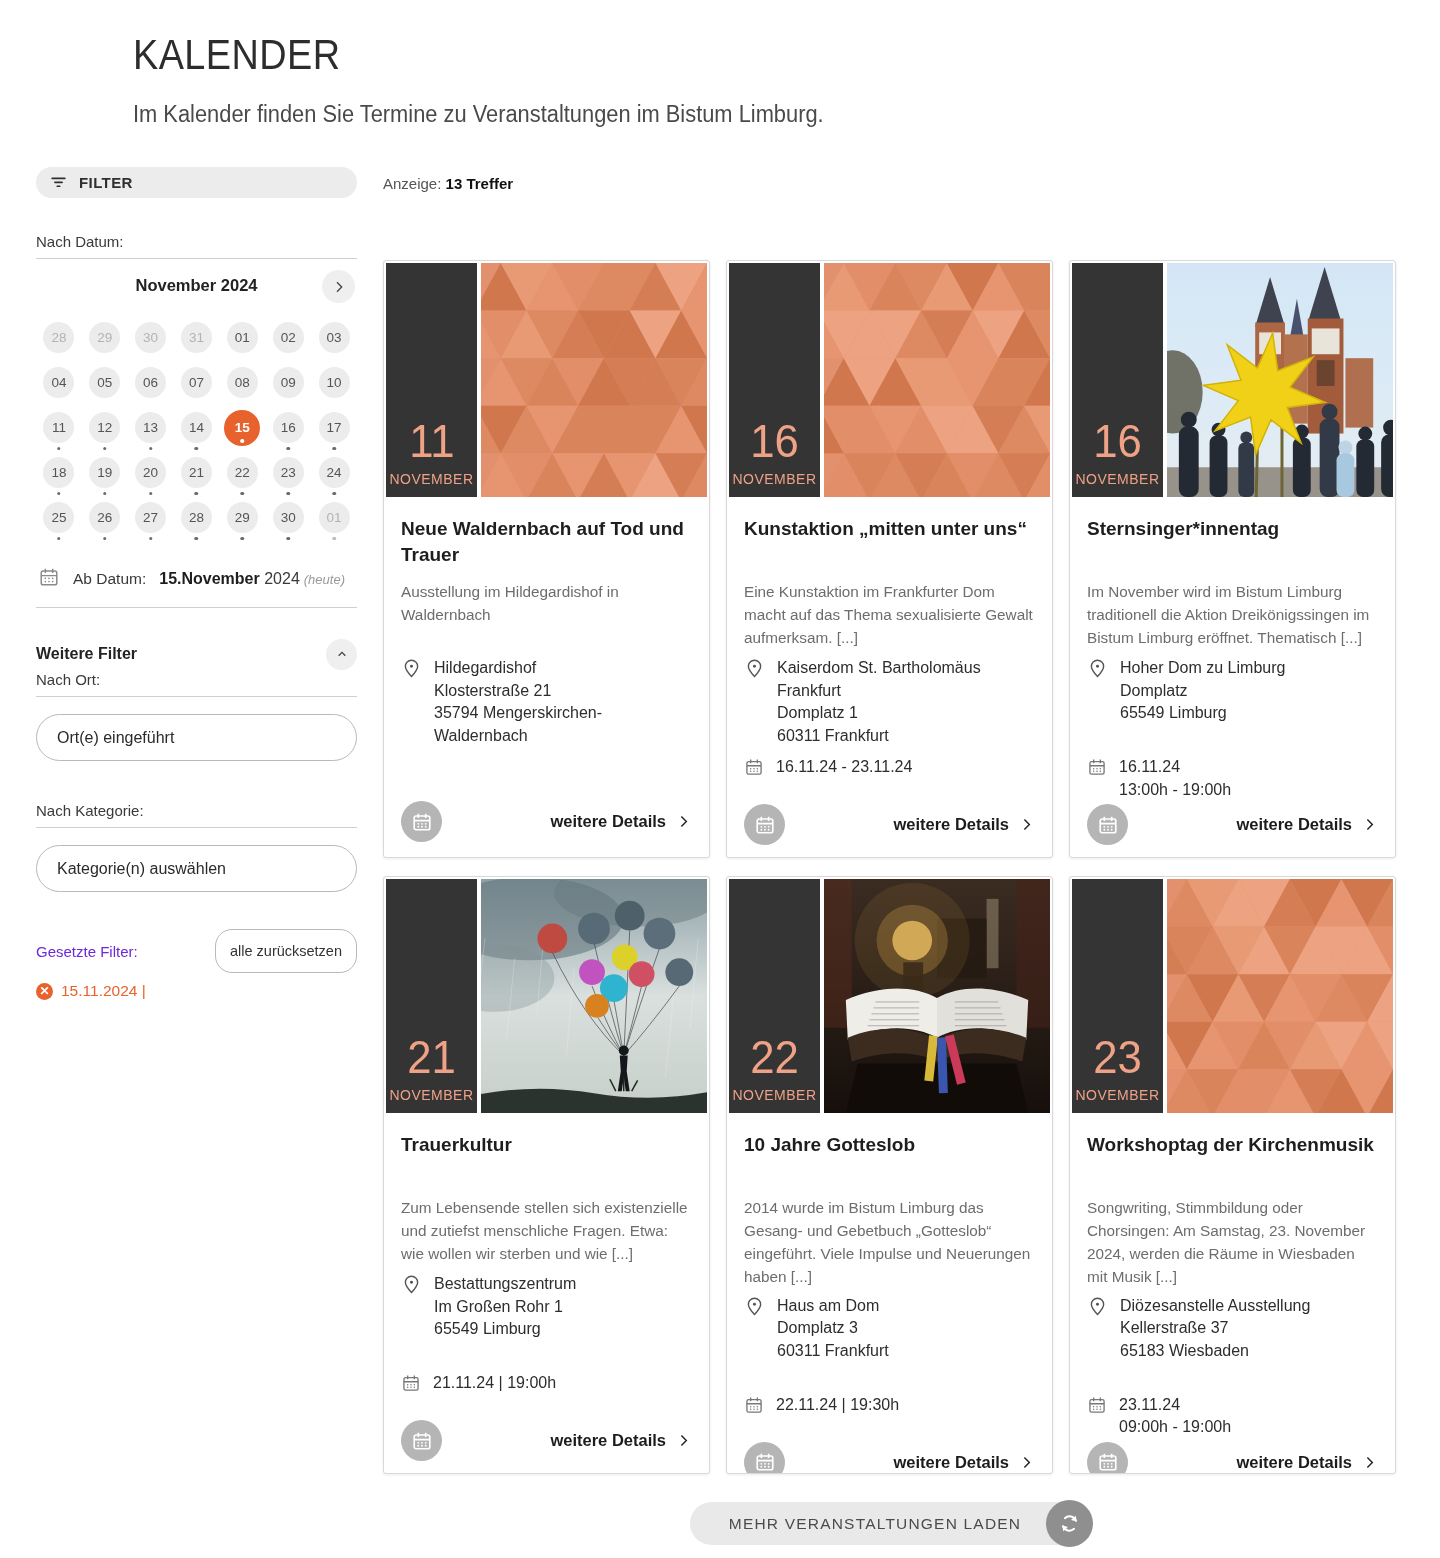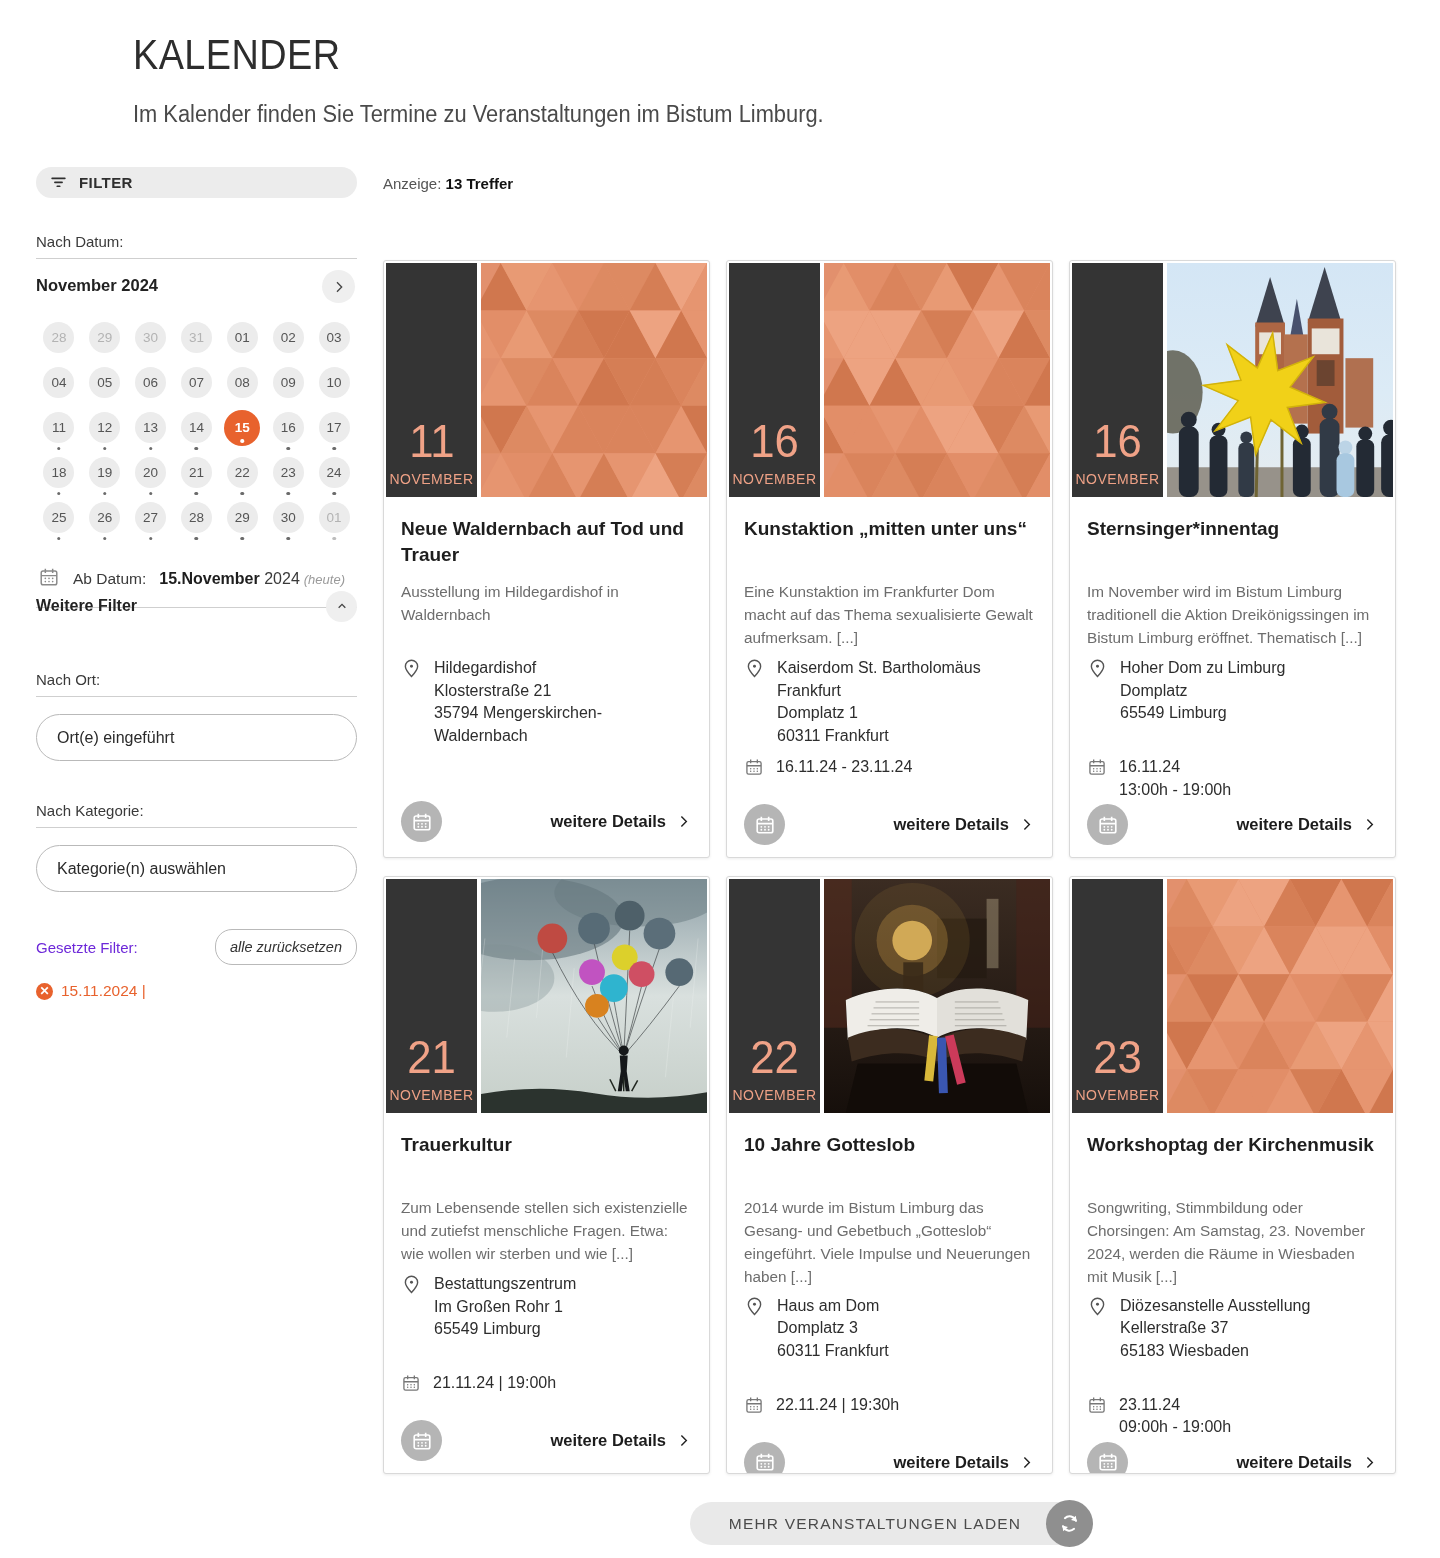--- a/index.html
+++ b/index.html
@@ -13,54 +13,54 @@
          transform:scaleX(.95); transform-origin:left; white-space:nowrap; }
   .filter-pill { position:absolute; left:36px; top:167px; width:321px; height:31px; background:#ececec;
                  border-radius:16px; display:flex; align-items:center; padding-left:13px; gap:11px; cursor:pointer; }
   .filter-pill span { font-size:15px; font-weight:700; color:#2f2f2f; letter-spacing:.4px; }
   .side-label { position:absolute; left:36px; width:321px; font-size:15px; color:#3a3a3a;
                 padding-bottom:8px; border-bottom:1px solid #cfcfcf; }
   .hr { position:absolute; left:36px; width:321px; border-top:1px solid #cfcfcf; }
 
   .cal { position:absolute; left:36px; top:270px; width:321px; }
   .cal-head { position:relative; height:34px; }
-  .cal-month { position:absolute; left:0; right:0; top:6px; font-size:16.5px; font-weight:700; color:#222; }
+  .cal-month { position:absolute; left:0; right:0; top:6px; text-align:center; font-size:16.5px; font-weight:700; color:#222; }
   .cal-next { position:absolute; right:2px; top:0; width:33px; height:33px; border-radius:50%;
               background:#efefef; display:flex; align-items:center; justify-content:center; cursor:pointer; }
   .cal-grid { margin-top:18px; display:grid; grid-template-columns:repeat(7,1fr); row-gap:14px; justify-items:center; }
   .day { width:31px; height:31px; border-radius:50%; background:#ececec; display:flex; align-items:center;
          justify-content:center; font-size:13.5px; color:#555; position:relative; cursor:pointer; }
   .day.muted { color:#b3b3b3; }
   .day.dot::after { content:""; position:absolute; left:50%; bottom:-7px; transform:translateX(-50%);
                     width:3.5px; height:3.5px; border-radius:50%; background:#6b6b6b; }
   .day.muted.dot::after { background:#bdbdbd; }
   .day.selected { width:36px; height:36px; background:#e8622d; color:#fff; font-weight:700; margin:-2.5px; }
   .day.selected.dot::after { bottom:3px; background:#fff; }
 
   .abdatum { position:absolute; left:38px; top:566px; width:319px; display:flex; align-items:center; gap:13px; }
   .abdatum .txt { font-size:15.5px; color:#3a3a3a; }
   .abdatum b { font-size:16px; color:#1e1e1e; }
   .abdatum .yr { font-weight:400; color:#3a3a3a; }
   .abdatum .heute { font-size:13px; font-style:italic; color:#9a9a9a; margin-left:4px;margin-top:28px; }
 
-  .wfilter { position:absolute; left:36px; top:588px; width:321px; height:36px; display:flex;
+  .wfilter { position:absolute; left:36px; top:636px; width:321px; height:36px; display:flex;
              align-items:center; justify-content:space-between; }
   .wfilter .wl { font-size:16px; font-weight:700; color:#232323; }
   .round-btn { width:31px; height:31px; border-radius:50%; background:#efefef; display:flex;
                align-items:center; justify-content:center; cursor:pointer; }
 
   .select-pill { position:absolute; left:36px; width:321px; height:47px; border:1px solid #b9b9b9;
                  border-radius:24px; display:flex; align-items:center; padding-left:20px;
                  font-size:16px; color:#2a2a2a; background:#fff; cursor:pointer; }
 
   .gesetzte { position:absolute; left:36px; top:929px; width:321px; display:flex; align-items:center;
               justify-content:space-between; }
   .gesetzte .gl { font-size:15px; color:#6d28d9; }
-  .reset-pill { height:36px; border:1px solid #b9b9b9; border-radius:17px; background:#fff;
-                padding:0 14px; font-size:14.5px; color:#333; display:flex; align-items:center; cursor:pointer;font-style:italic; }
+  .reset-pill { height:44px; border:1px solid #b9b9b9; border-radius:17px; background:#fff;
+                padding:0 14px; font-size:14.5px; color:#333; display:flex; align-items:center; cursor:pointer; }
 
   .chip { position:absolute; left:36px; top:982px; display:flex; align-items:center; gap:8px; cursor:pointer; }
   .chip .x { width:17px; height:17px; border-radius:50%; background:#e8622d; color:#fff; font-size:12px;
              display:flex; align-items:center; justify-content:center; line-height:1; font-weight:700; }
   .chip .t { font-size:15.5px; color:#e8622d; }
 
   
   .anzeige { position:absolute; left:383px; top:175px; font-size:15px; color:#555; }
   .anzeige b { color:#111; font-size:15px; }
 

